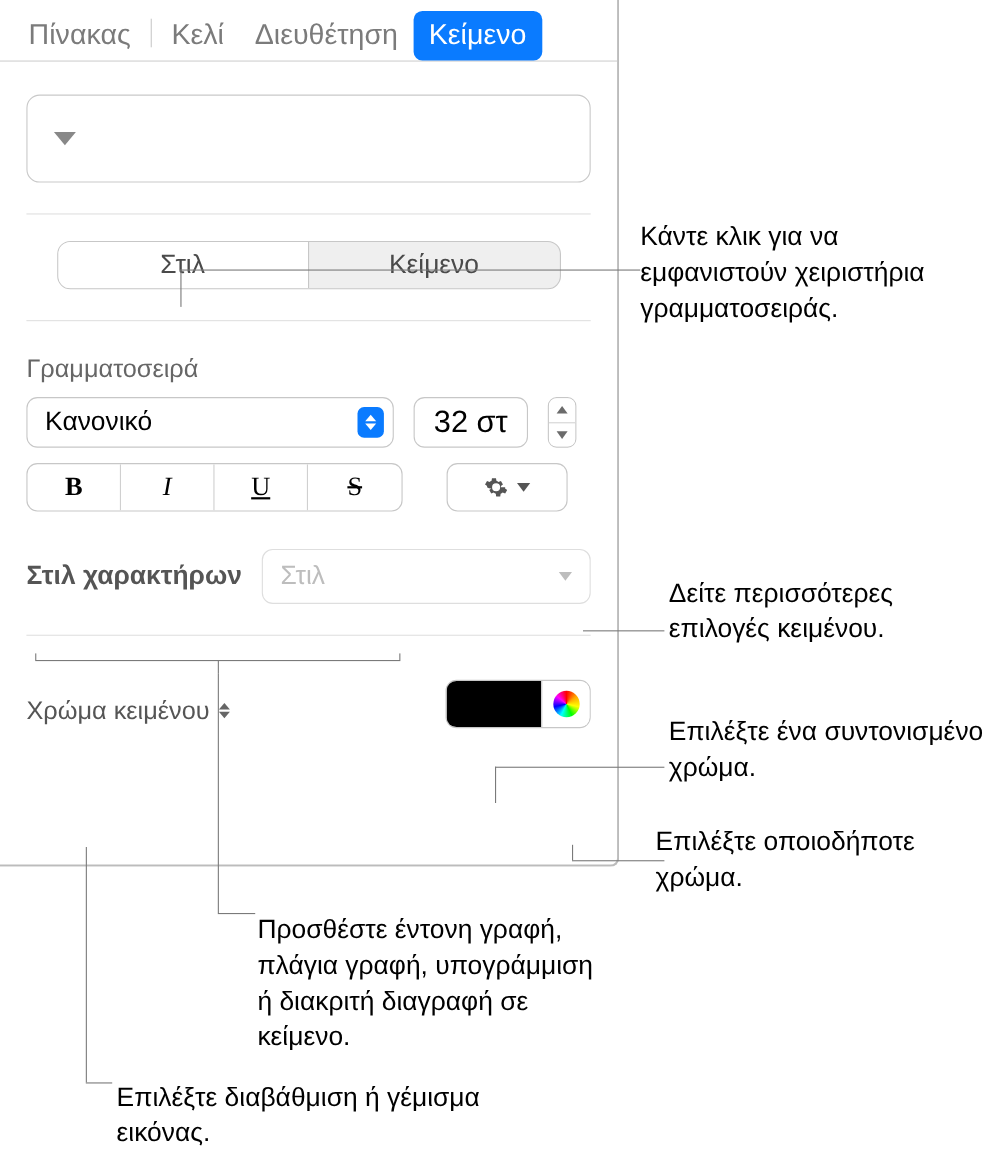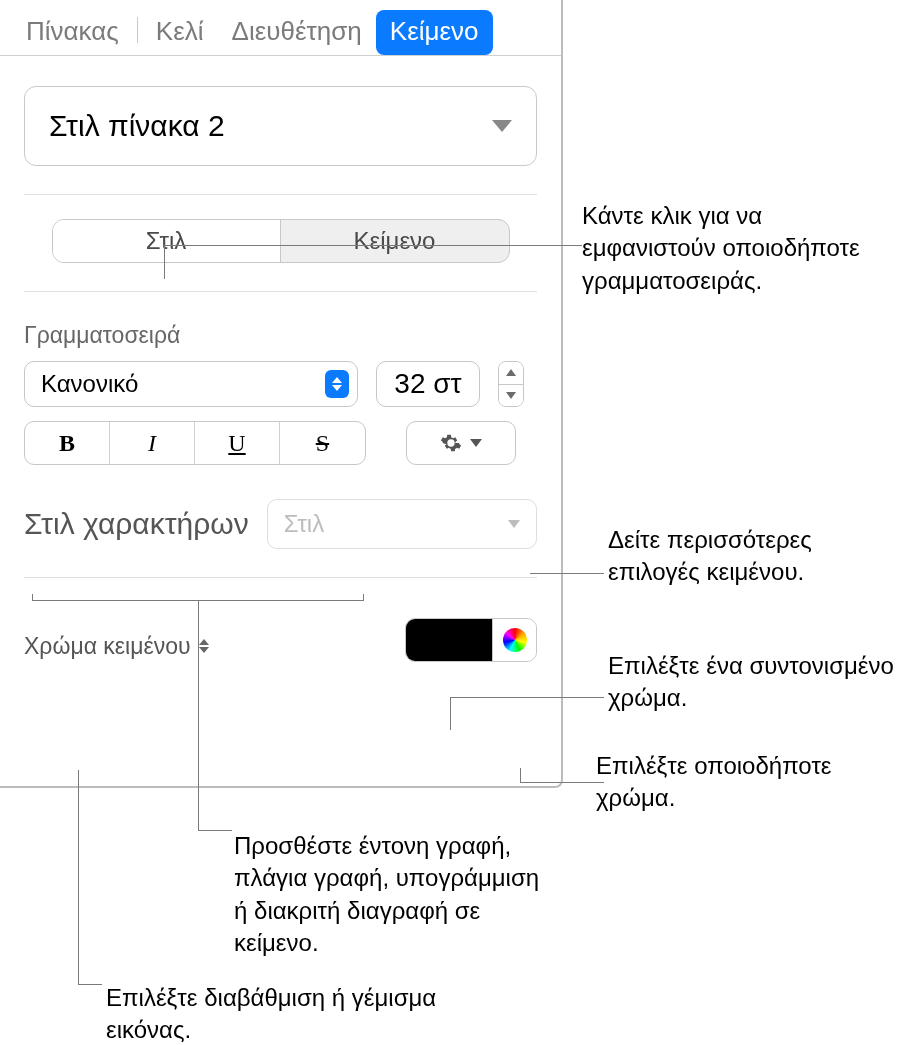--- a/index.html
+++ b/index.html
@@ -48,21 +48,21 @@
   .gearbtn{width:110px;height:44px;border:1px solid #c7c7c7;border-radius:10px;display:flex;align-items:center;justify-content:center;gap:8px;cursor:pointer;}
   .gear-svg{width:22px;height:22px;}
   .gearbtn .cd{width:0;height:0;border-left:6px solid transparent;border-right:6px solid transparent;border-top:8px solid #555;}
   .bracket{position:absolute;left:32px;top:600px;width:332px;height:18px;}
   .bracket .h{position:absolute;top:0;left:0;right:0;height:1px;background:#7a7a7a;}
   .bracket .vL{position:absolute;left:0;top:-6px;width:1px;height:6px;background:#7a7a7a;}
   .bracket .vR{position:absolute;right:0;top:-6px;width:1px;height:6px;background:#7a7a7a;}
   .bracket .vM{position:absolute;left:50%;top:0;width:1px;height:12px;background:#7a7a7a;}
   
   .charrow{display:flex;align-items:center;gap:18px;margin:34px 24px 0;}
-  .charrow .lbl{font-size:30px;color:#555;}
+  .charrow .lbl{font-size:24px;color:#555;font-weight:bold;}
   .charpopup{flex:1;border:1px solid #dedede;border-radius:10px;height:50px;display:flex;align-items:center;justify-content:space-between;padding:0 16px;color:#bdbdbd;font-size:24px;cursor:pointer;}
   .charpopup .cd{width:0;height:0;border-left:6px solid transparent;border-right:6px solid transparent;border-top:8px solid #bdbdbd;}
   
   .colorrow{display:flex;align-items:center;justify-content:space-between;margin:40px 24px 0;}
   .colorlbl{display:flex;align-items:center;gap:8px;cursor:pointer;margin-top:12px;}
   .colorlbl .t{font-size:23px;color:#555;}
   .colorlbl .ud{display:flex;flex-direction:column;gap:2px;}
   .colorlbl .u,.colorlbl .d{width:0;height:0;border-left:5px solid transparent;border-right:5px solid transparent;}
   .colorlbl .u{border-bottom:6px solid #666;}
   .colorlbl .d{border-top:6px solid #666;}
@@ -82,21 +82,20 @@
 
     <div class="tabstrip">
       <span class="tab">Πίνακας</span>
       <span class="divider"></span>
       <span class="tab">Κελί</span>
       <span class="tab">Διευθέτηση</span>
       <span class="tab selected">Κείμενο</span>
     </div>
 
     <div class="style-select">
-      <span class="label">Στιλ πίνακα 2</span>
       <span class="chev"></span>
     </div>
 
     <div class="hr"></div>
 
     <div class="seg-wrap">
       <div class="segmented">
         <div class="seg active">Στιλ</div>
         <div class="seg">Κείμενο</div>
       </div>
@@ -169,21 +168,21 @@
       <div class="colorctrl">
         <div class="swatch"></div>
         <div class="wheel-wrap">
           <div class="wheel"></div>
         </div>
       </div>
     </div>
 
   </div>
 
-  <div class="callout" style="left:582px;top:200px;width:300px">Κάντε κλικ για να εμφανιστούν οποιοδήποτε γραμματοσειράς.</div>
+  <div class="callout" style="left:582px;top:200px;width:300px">Κάντε κλικ για να εμφανιστούν χειριστήρια γραμματοσειράς.</div>
   <div class="lead" style="left:164px;top:280px;width:1px;height:-38px"></div>
   <div class="lead" style="left:164px;top:245px;width:418px;height:1px"></div>
   <div class="lead" style="left:164px;top:245px;width:1px;height:34px"></div>
 
   <div class="callout" style="left:608px;top:524px;width:290px">Δείτε περισσότερες επιλογές κειμένου.</div>
   <div class="lead" style="left:530px;top:573px;width:74px;height:1px"></div>
 
   <div class="callout" style="left:608px;top:650px;width:290px">Επιλέξτε ένα συντονισμένο χρώμα.</div>
   <div class="lead" style="left:450px;top:697px;width:154px;height:1px"></div>
   <div class="lead" style="left:450px;top:697px;width:1px;height:33px"></div>

